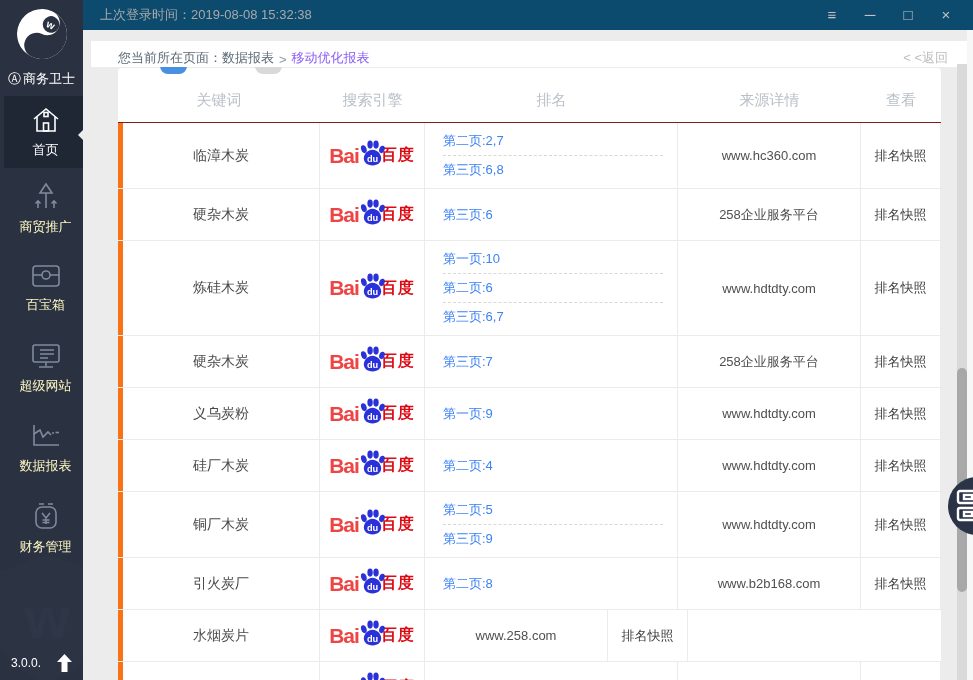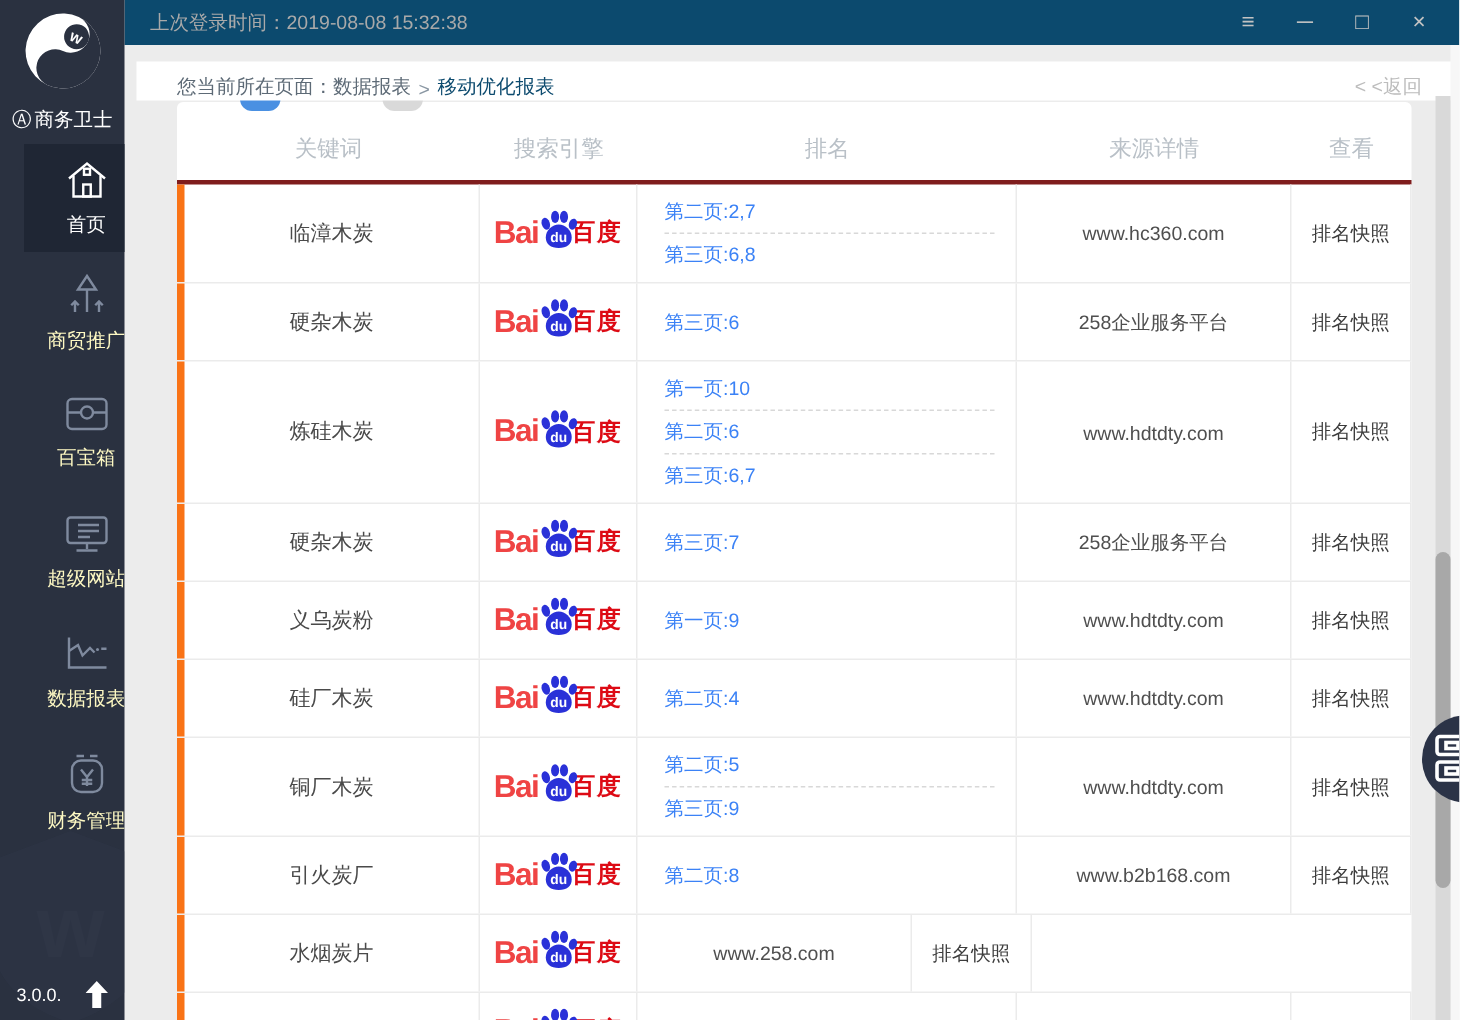--- a/index.html
+++ b/index.html
@@ -5,21 +5,21 @@
   * { margin:0; padding:0; box-sizing:border-box; }
   html,body { width:973px; height:680px; overflow:hidden; }
   body { font-family:"Liberation Sans","DejaVu Sans",sans-serif; }
   #app { position:relative; width:973px; height:680px; background:#ececec; overflow:hidden; }
 
   
   .sidebar { position:absolute; left:0; top:0; width:83px; height:680px; background:#2a3140; z-index:10; overflow:hidden; }
   .logo-wrap { padding-top:8px; text-align:center; }
   .brand-line { margin-top:6px; color:#fff; font-size:13px; text-align:center; white-space:nowrap; }
   .brand-badge { font-size:13px; margin-right:2px; }
-  .menu { position:absolute; top:96px; left:16px; width:83px; }
+  .menu { position:absolute; top:96px; left:4px; width:83px; }
   .menu-item { position:relative; height:80px; display:flex; flex-direction:column; align-items:center; justify-content:center; cursor:pointer; }
   .menu-item .mi-label { margin-top:7px; font-size:13px; color:#fef9c3; }
   .menu-item svg { stroke:#7f8a9e; }
   .menu-item.active { background:#1f2634; height:72px; }
   .menu-item.active .mi-label { color:#ffffff; }
   .menu-item.active svg { stroke:#ffffff; }
   .active-caret { position:absolute; right:0; top:30px; width:0; height:0;
     border-top:9px solid transparent; border-bottom:9px solid transparent; border-right:9px solid #ececec; }
   .watermark { position:absolute; left:-18px; bottom:-6px; opacity:.35; pointer-events:none; }
   .version-row { position:absolute; bottom:8px; left:0; width:83px; display:flex; align-items:center; justify-content:center; gap:16px; }
@@ -30,32 +30,32 @@
     display:flex; align-items:center; }
   .login-time { margin-left:17px; color:#a9a9a9; font-size:13px; flex:1; }
   .win-controls { display:flex; align-items:center; gap:0; margin-right:8px; }
   .win-btn { width:38px; text-align:center; color:#c3c3c3; font-size:15px; cursor:pointer; line-height:30px; }
 
   
   .crumbbar { position:absolute; left:91px; top:41px; right:0; height:26px; background:#fff; z-index:5;
     display:flex; align-items:flex-end; font-size:13px; }
   .crumb-prefix { margin-left:27px; color:#5d6a76; }
   .crumb-sep { color:#8a97a3; margin:0 5px; }
-  .crumb-current { color:#0c4a6e; cursor:pointer; }
+  .crumb-current { color:#8b5cf6; cursor:pointer; }
   .crumb-back { margin-left:auto; margin-right:25px; color:#bdbdbd; cursor:pointer; }
 
   
   .pill { position:absolute; top:58px; height:16px; width:27px; border-radius:8px; z-index:2; }
   .pill-blue { left:160px; background:#4a90e2; }
   .pill-gray { left:255px; background:#d9d9d9; }
 
   
   .card { position:absolute; left:118px; top:68px; width:823px; height:800px; background:#fff;
     border-radius:4px 4px 0 0; z-index:1; }
-  .thead { display:flex; height:55px; align-items:center; padding-top:10px; border-bottom:3px solid #7f1d1d; }
+  .thead { display:flex; height:55px; align-items:center; padding-top:10px; border-bottom:1px solid #7f1d1d; }
   .th { color:#b9c0c7; font-size:15px; text-align:center; }
   .col0 { width:202px; } .col1 { width:105px; } .col2 { width:253px; } .col3 { width:183px; } .col4 { width:80px; }
   .trow { display:flex; align-items:stretch; border-bottom:1px solid #ebebeb; }
   .td { display:flex; align-items:center; justify-content:center; font-size:13px; color:#4f4f4f; border-right:1px solid #ebebeb; }
   .td:first-child { border-left:5px solid #f97316; }
   .td.cell-keyword { font-size:14px; color:#4a4a4a; }
   .td.cell-rank { flex-direction:column; justify-content:center; align-items:flex-start; padding:4px 14px 4px 18px; }
   .rank-entry { width:100%; padding:5px 0; line-height:18px; color:#3b82f6; }
   .rank-entry + .rank-entry { border-top:1px dashed #d8d8d8; }
   .view-link { cursor:pointer; color:#3c3c3c; }

